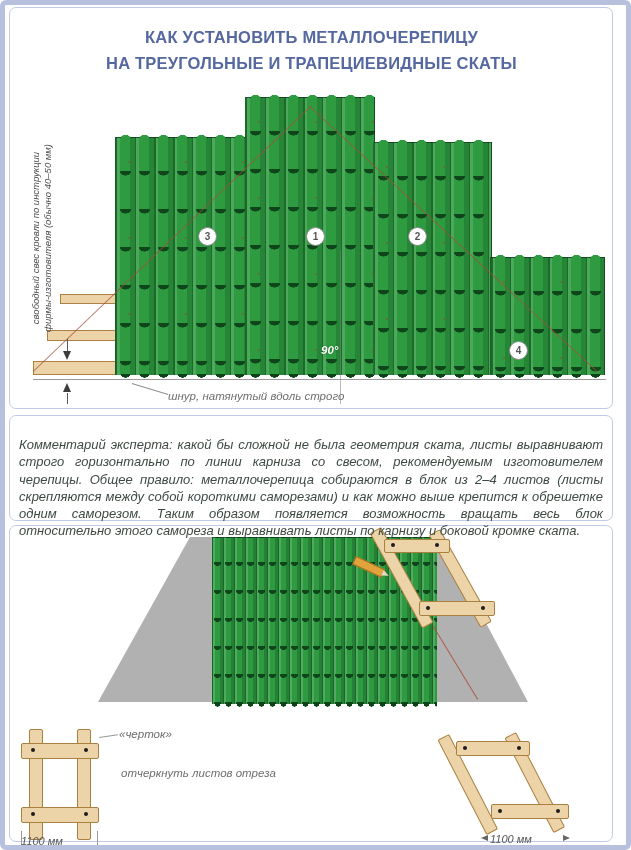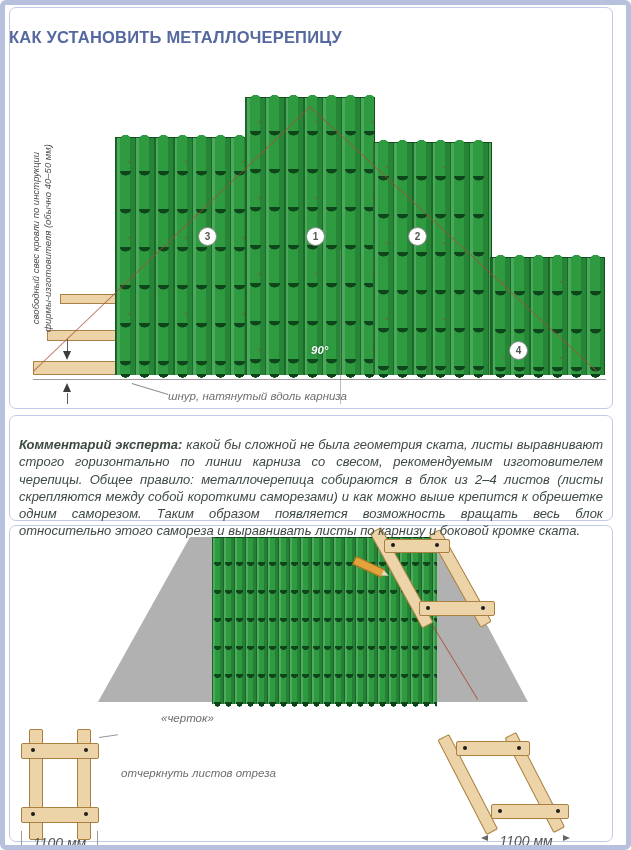--- a/index.html
+++ b/index.html
@@ -4,21 +4,21 @@
 <style>
   html,body{margin:0;padding:0;background:#fff;}
   .page{position:relative;width:631px;height:850px;background:#fff;overflow:hidden;
         font-family:"Liberation Sans",sans-serif;}
   .frame{position:absolute;inset:0;border:5px solid #b7c1de;border-radius:6px;pointer-events:none;z-index:40;}
   .box{position:absolute;background:#fff;border:1.5px solid #c2cbe6;border-radius:7px;}
   #box1{left:9px;top:7px;width:602px;height:400px;}
   #box2{left:9px;top:415px;width:602px;height:104px;}
   #box3{left:9px;top:525px;width:602px;height:315px;}
 
-  .page-title{position:absolute;left:9px;top:25px;width:605px;z-index:5;
+  .page-title{position:absolute;left:9px;top:25px;width:605px;text-align:center;z-index:5;
     color:#55689f;font-weight:bold;font-size:16.5px;line-height:1.55;letter-spacing:.2px;}
 
   
   .vnote{position:absolute;left:30px;top:364px;width:252px;transform:rotate(-90deg);
     transform-origin:0 0;text-align:center;font-style:italic;font-size:9.5px;line-height:12px;
     color:#4c4c4c;z-index:6;}
   .batten{position:absolute;background:#ecd3a8;border:1px solid #ad8146;z-index:1;}
   .sheet{position:absolute;z-index:2;background-color:#2f9b41;
     background-image:
       radial-gradient(9px 6px at 9.5px 1px, rgba(7,48,17,.8) 55%, rgba(7,48,17,0) 62%),
@@ -38,37 +38,37 @@
   #sheet1{left:245px;top:97px;width:128px;height:278px;}
   #sheet2{left:373px;top:142px;width:117px;height:233px;}
   #sheet4{left:490px;top:257px;width:113px;height:118px;}
   .badge{position:absolute;width:17px;height:17px;border-radius:50%;background:#fff;
     border:1px solid #8a8a8a;color:#555;font-weight:bold;font-size:10px;line-height:17px;
     text-align:center;z-index:6;}
   .hipline{position:absolute;height:1px;background:rgba(165,78,55,.7);transform-origin:0 0;z-index:5;}
   #hipL{left:33px;top:371px;width:384px;transform:rotate(-43.7deg);}
   #hipR{left:310px;top:106px;width:392px;transform:rotate(42.7deg);}
   #vref{position:absolute;left:340px;top:250px;width:1px;height:154px;background:rgba(130,130,130,.55);z-index:4;}
-  #angle{position:absolute;left:311px;top:344px;color:#fff;font-style:italic;font-weight:bold;
+  #angle{position:absolute;left:321px;top:344px;color:#fff;font-style:italic;font-weight:bold;
     font-size:11.5px;z-index:6;text-shadow:0 0 2px rgba(0,60,20,.6);}
   #eavesline{position:absolute;left:33px;top:379px;width:573px;height:1px;background:#9b9b9b;z-index:3;}
   .tri{position:absolute;width:0;height:0;z-index:6;}
   #arrDown{left:63px;top:351px;border-left:4px solid transparent;border-right:4px solid transparent;border-top:9px solid #3c3c3c;}
   #arrUp{left:63px;top:383px;border-left:4px solid transparent;border-right:4px solid transparent;border-bottom:9px solid #3c3c3c;}
   .stem{position:absolute;width:1px;background:#5a5a5a;z-index:6;}
   #stemTop{left:67px;top:339px;height:12px;}
   #stemBot{left:67px;top:393px;height:11px;}
   #cordlabel{position:absolute;left:168px;top:390px;font-style:italic;font-size:11.5px;color:#6f6f6f;z-index:6;}
   #cordleader{position:absolute;left:132px;top:383px;width:38px;height:1px;background:#8f8f8f;
     transform-origin:0 0;transform:rotate(17deg);z-index:6;}
 
   
   .commentary{position:absolute;left:19px;top:423px;width:584px;z-index:5;
     color:#3d4a42;font-style:italic;font-size:13px;line-height:17.3px;text-align:justify;}
-  .commentary b{font-weight:bold;}
+  .commentary b{font-weight:normal;}
 
   
   #trap{position:absolute;left:98px;top:537px;width:430px;height:165px;background:#b1b1b1;
     clip-path:polygon(21.4% 0,79.6% 0,100% 100%,0 100%);z-index:1;}
   #block2{position:absolute;left:212px;top:537px;width:225px;height:167px;z-index:2;
     background-color:#2f9b41;
     background-image:
       radial-gradient(6px 5px at 5.5px 1px, rgba(7,48,17,.8) 55%, rgba(7,48,17,0) 62%),
       repeating-linear-gradient(90deg, rgba(12,66,24,.6) 0 1px, rgba(255,255,255,.16) 1px 3px,
         rgba(255,255,255,0) 3px 8px, rgba(12,66,24,.3) 8px 11px);
@@ -83,50 +83,51 @@
   .rail{transform-origin:0 0;}
   #rail1{left:381px;top:527px;width:107px;height:11px;transform:rotate(61.1deg);z-index:4;}
   #rail2{left:440px;top:529px;width:104px;height:11px;transform:rotate(60.7deg);z-index:4;}
   #boardT{left:384px;top:539px;width:64px;height:12px;z-index:5;}
   #boardB{left:419px;top:601px;width:74px;height:13px;z-index:5;}
   .screw{position:absolute;width:4px;height:4px;border-radius:50%;background:#1c1c1c;z-index:6;}
   #pencil{position:absolute;left:356px;top:556px;width:30px;height:7px;background:#e3a33c;
     border:1px solid #9c7020;transform-origin:0 0;transform:rotate(25deg);z-index:6;}
   #pencil::after{content:"";position:absolute;right:-7px;top:-0.5px;width:0;height:0;
     border-top:3.5px solid transparent;border-bottom:3.5px solid transparent;border-left:7px solid #ead9bd;}
-  #toollabel{position:absolute;left:119px;top:712px;font-style:italic;font-size:11.5px;color:#6e6e6e;z-index:6;margin-left:42px;}
+  #toollabel{position:absolute;left:119px;top:728px;font-style:italic;font-size:11.5px;color:#6e6e6e;z-index:6;}
   #toolleader{position:absolute;left:99px;top:737px;width:19px;height:1px;background:#999;
     transform-origin:0 0;transform:rotate(-8deg);z-index:6;}
   .instr{position:absolute;left:121px;top:765px;width:320px;z-index:6;
     font-style:italic;font-size:11.5px;line-height:17px;color:#6e6e6e;}
   
   #postL1{left:29px;top:729px;width:12px;height:109px;z-index:4;}
   #postL2{left:77px;top:729px;width:12px;height:109px;z-index:4;}
   #boardL1{left:21px;top:743px;width:76px;height:14px;z-index:5;}
   #boardL2{left:21px;top:807px;width:76px;height:14px;z-index:5;}
   .tick{position:absolute;width:1px;height:16px;background:#9a9a9a;z-index:5;}
-  .dim{position:absolute;text-align:center;font-style:italic;font-size:14px;color:#555;z-index:6;}
+  .dim{position:absolute;font-style:italic;font-size:11px;color:#555;z-index:6;}
   
   #railR1{left:449px;top:734px;width:105px;height:11px;transform:rotate(62.7deg);z-index:4;}
   #railR2{left:516px;top:732px;width:105px;height:11px;transform:rotate(62.7deg);z-index:4;}
   #boardR1{left:456px;top:741px;width:72px;height:13px;z-index:5;}
   #boardR2{left:491px;top:804px;width:76px;height:13px;z-index:5;}
   #dimArrL{left:481px;top:835px;border-top:3.5px solid transparent;border-bottom:3.5px solid transparent;border-right:7px solid #666;}
   #dimArrR{left:563px;top:835px;border-top:3.5px solid transparent;border-bottom:3.5px solid transparent;border-left:7px solid #666;}
 </style>
 </head>
 <body>
 
 <div class="page">
   <div class="box" id="box1"></div>
   <div class="box" id="box2"></div>
   <div class="box" id="box3"></div>
 
   <div class="page-title">
     <div>КАК УСТАНОВИТЬ МЕТАЛЛОЧЕРЕПИЦУ</div>
+    <div>НА ТРЕУГОЛЬНЫЕ И ТРАПЕЦИЕВИДНЫЕ СКАТЫ</div>
   </div>
 
   <div class="vnote">
     <div>свободный свес кровли по инструкции</div>
     <div>фирмы-изготовителя (обычно 40–50 мм)</div>
   </div>
 
   <div class="batten" style="left:60px;top:294px;width:58px;height:8px;"></div>
   <div class="batten" style="left:47px;top:330px;width:71px;height:9px;"></div>
   <div class="batten" style="left:33px;top:361px;width:87px;height:12px;"></div>
@@ -147,21 +148,21 @@
   <div class="badge" style="left:509px;top:341px;">4</div>
 
   <div id="angle">90°</div>
 
   <div class="stem" id="stemTop"></div>
   <div class="tri" id="arrDown"></div>
   <div class="tri" id="arrUp"></div>
   <div class="stem" id="stemBot"></div>
 
   <div id="cordleader"></div>
-  <div id="cordlabel">шнур, натянутый вдоль карниза</div>
+  <div id="cordlabel">шнур, натянутый вдоль строго</div>
 
   <p class="commentary"><b>Комментарий эксперта:</b><span> какой бы сложной не была геометрия ската, листы выравнивают строго горизонтально по линии карниза со свесом, рекомендуемым изготовителем черепицы. Общее правило: металлочерепица собираются в блок из 2–4 листов (листы скрепляются между собой короткими саморезами) и как можно выше крепится к обрешетке одним саморезом. Таким образом появляется возможность вращать весь блок относительно этого самореза и выравнивать листы по карнизу и боковой кромке ската.</span></p>
 
   <div id="trap"></div>
   <div id="block2"></div>
   <div id="cutline"></div>
 
   <div class="wood rail" id="rail1"></div>
   <div class="wood rail" id="rail2"></div>
   <div class="wood" id="boardT"></div>

